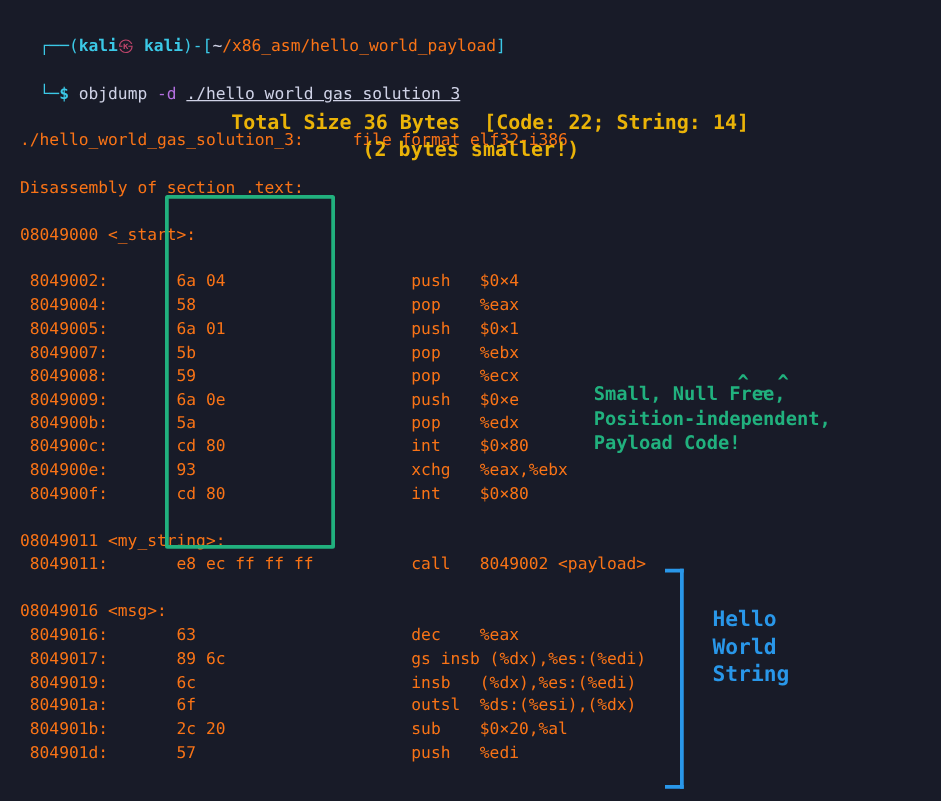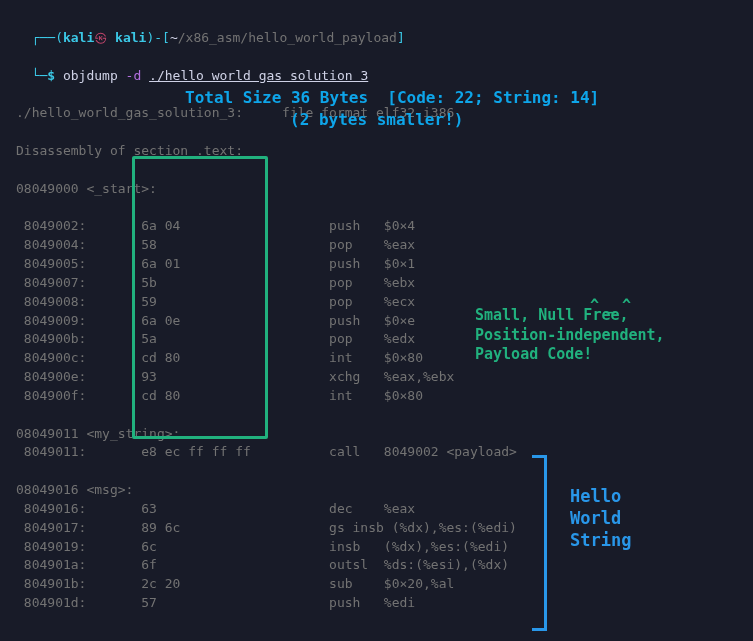--- a/index.html
+++ b/index.html
@@ -17,27 +17,27 @@
   .prompt-corner {
     color: #3bc8e6;
   }
   .paren { color: #3bc8e6; }
   .user  { color: #3bc8e6; font-weight: bold; margin-top: 21px; }
   .sep   { color: #c0456b; }
   .path  { color: #cfd2e6; }
   .dollar{ color: #3bc8e6; font-weight: bold; }
   .cmd   { color: #cfd2e6;}
   .arg   { color: #cfd2e6; text-decoration: underline;}
-  .gray  { color: #737373; }
+  .gray  { color: #f97316; }
   .row {
     white-space: pre;
   }
   pre.row { margin:0; font-family: inherit; }
   .yellow-annot {
-    color: #0ea5e9;
+    color: #eab308;
     font-weight: bold;
     font-size: 16px;
     position: absolute;
     white-space: pre;
     text-align: left;
   }
   .green-annot {
     color: #21b17e;
     font-weight: bold;
     font-size: 15px;

